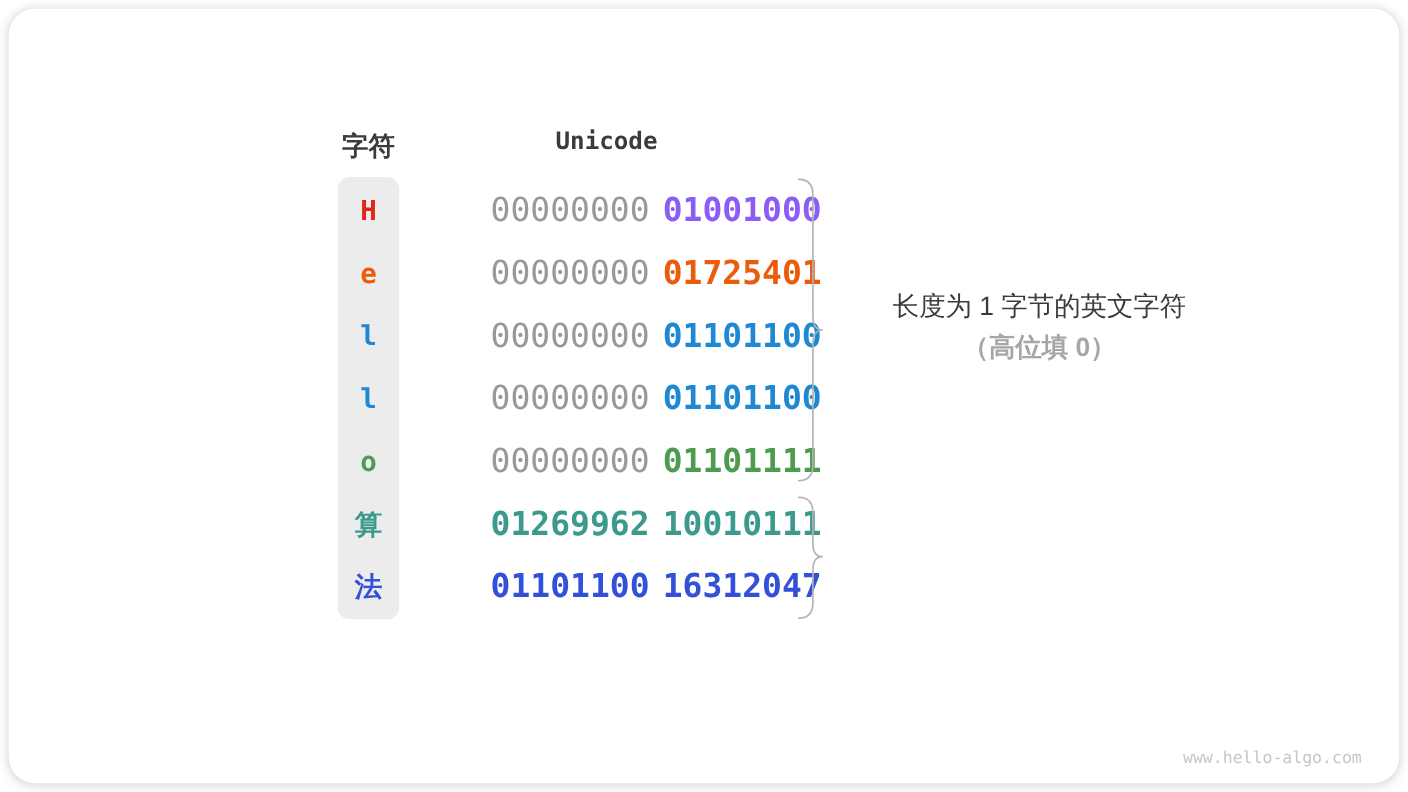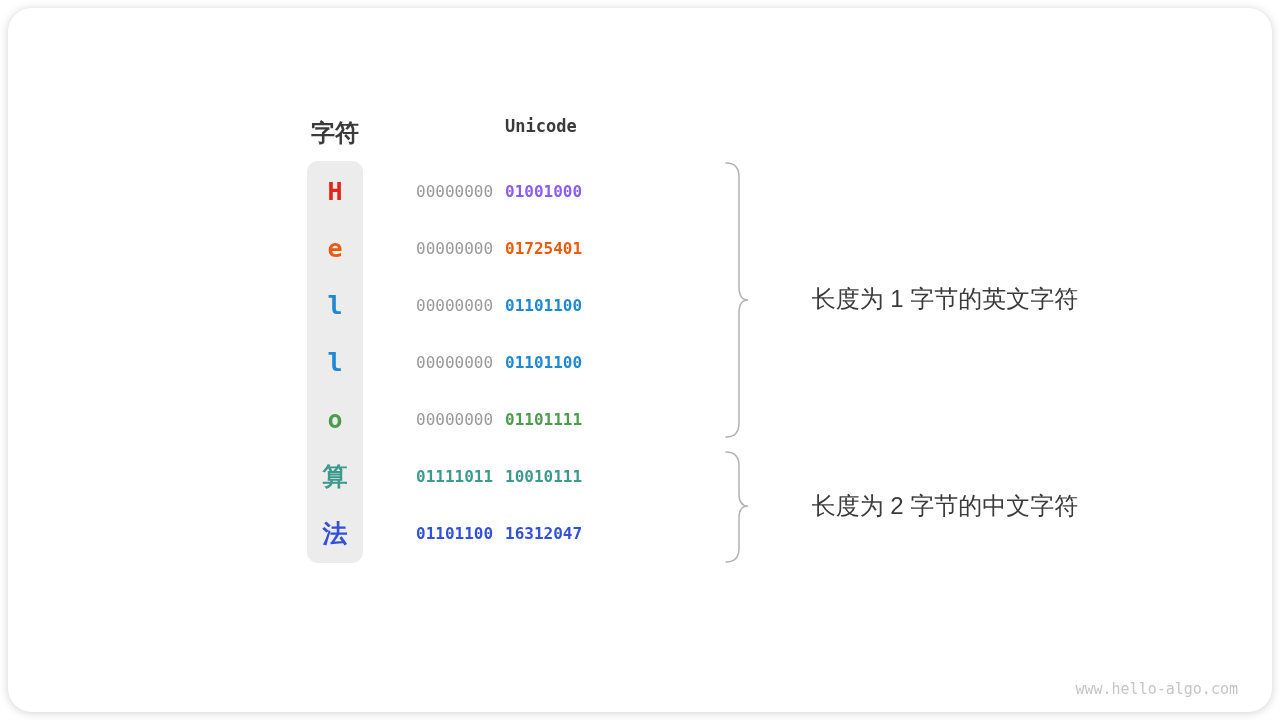--- a/index.html
+++ b/index.html
@@ -19,64 +19,64 @@
   
   .hdr { position: absolute; color: #3b3b3b; white-space: nowrap; }
   .hdr-char {
     left: 299px; top: 109px; width: 56px;
     text-align: center;
     font-size: 24px; font-weight: 700;
   }
   .hdr-unicode {
     left: 497px; top: 108px;
     font-family: "DejaVu Sans Mono", "Liberation Mono", monospace;
-    font-size: 17px; font-weight: 700;
+    font-size: 22px; font-weight: 700;
   }
 
   
   .char-col-bg {
     position: absolute;
     left: 299px; top: 153px;
     width: 56px; height: 402px;
     border-radius: 11px;
   }
 
   
   .rows { position: absolute; left: 299px; top: 155px; }
   .row { height: 57px; display: flex; align-items: center; }
   .row .char {
     width: 56px; text-align: center;
     font-family: "DejaVu Sans Mono", "Liberation Mono", monospace;
     font-size: 25px; font-weight: 700;
     line-height: 1;
   }
   .row .bytes {
-    margin-left: 53px;
+    margin-left: 83px;
     display: flex; gap: 12px;
     font-family: "DejaVu Sans Mono", "Liberation Mono", monospace;
-    font-size: 16px; font-weight: 700;
+    font-size: 30px; font-weight: 700;
     line-height: 1;
     white-space: nowrap;
   }
 
   
   .braces { position: absolute; left: 0; top: 0; width: 1264px; height: 704px; pointer-events: none; }
   .braces path { fill: none; stroke-width: 1.5; stroke-linecap: round; }
 
   
   .anno {
     position: absolute;
     width: 350px;
     text-align: center;
     color: #3c3c3c;
     font-size: 24px;
     line-height: 38px;
     white-space: nowrap;
   }
-  .anno-1 { left: 762px; top: 272px; }
+  .anno-1 { left: 762px; top: 252px; }
   .anno-2 { left: 762px; top: 479px; }
   .anno-sub { font-weight: 700; }
 
   
   .watermark {
     position: absolute;
     right: 34px; bottom: 14px;
     font-family: "DejaVu Sans Mono", "Liberation Mono", monospace;
     font-size: 15px;
   }
@@ -130,21 +130,21 @@
         <span class="char" style="color: rgb(77, 155, 79);">o</span>
         <span class="bytes">
           <span style="color: rgb(153, 153, 153); font-weight: 400;">00000000</span>
           <span style="color: rgb(77, 155, 79); text-align: center;">01101111</span>
         </span>
       </div>
 
       <div class="row">
         <span class="char" style="color: rgb(59, 154, 140);">算</span>
         <span class="bytes">
-          <span style="color: rgb(59, 154, 140); font-weight: 700;">01111011</span>
+          <span style="color: rgb(59, 154, 140); font-weight: 700;">01269962</span>
           <span style="color: rgb(59, 154, 140);">10010111</span>
         </span>
       </div>
 
       <div class="row">
         <span class="char" style="color: rgb(51, 81, 216);">法</span>
         <span class="bytes">
           <span style="color: rgb(51, 81, 216); font-weight: 700;">01101100</span>
           <span style="color: rgb(51, 81, 216);">16312047</span>
         </span>
@@ -152,22 +152,20 @@
 
     </div>
 
     <svg class="braces" viewBox="0 0 1264 704">
       <path d="M 718 155 Q 731 155 731 169 L 731 279 Q 731 292 740 292 Q 731 292 731 305 L 731 415 Q 731 429 718 429" stroke="#b3b3b3"></path>
       <path d="M 718 444 Q 731 444 731 458 L 731 486 Q 731 498 740 498 Q 731 498 731 510 L 731 540 Q 731 554 718 554" stroke="#b3b3b3"></path>
     </svg>
 
     <div class="anno anno-1">
       <div style="color: rgb(59, 59, 59);">长度为 1 字节的英文字符</div>
+      <div class="anno-sub" style="color: rgb(166, 166, 166);">（高位填 0）</div>
     </div>
 
-    <div class="anno anno-2">
-      <div style="color: rgb(59, 59, 59);">长度为 2 字节的中文字符</div>
-    </div>
 
     <div class="watermark" style="color: rgb(198, 198, 198); margin-left: 14px;">www.hello-algo.com</div>
 
   </div>
 </div>
 
 </body></html>

